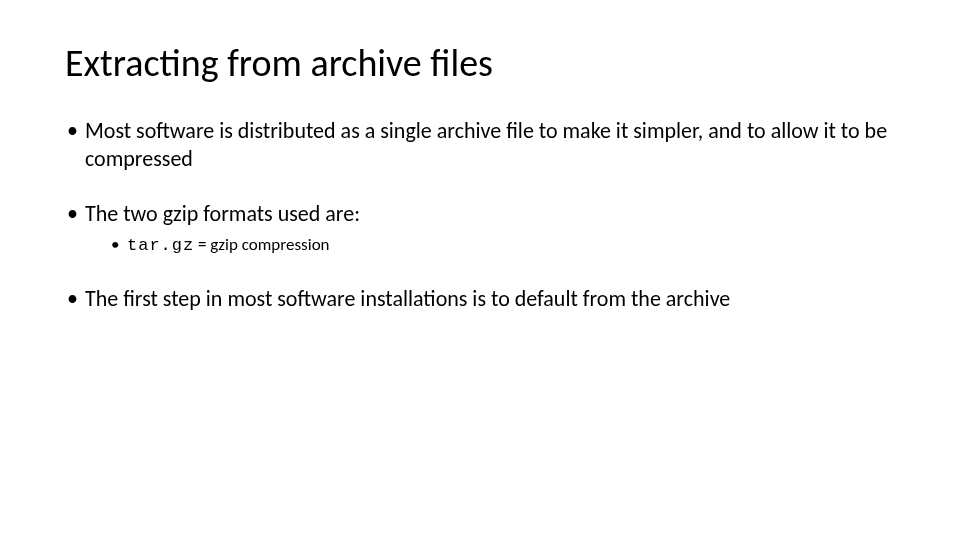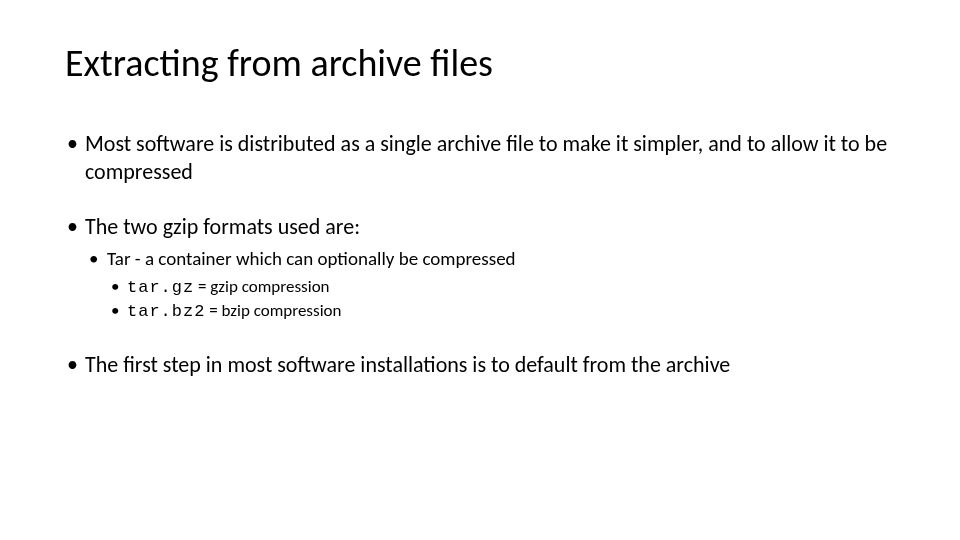--- a/index.html
+++ b/index.html
@@ -12,21 +12,21 @@
       height: 540px;
       background: #ffffff;
       font-family: Calibri, "Segoe UI", Arial, sans-serif;
       color: #000000;
       padding: 40px 65px 40px 65px;
       overflow: hidden;
     }
     .title {
       font-size: 38px;
       font-weight: 400;
-      margin-bottom: 44px;
+      margin-bottom: 31px;
       letter-spacing: 0px;
     }
     .bullet-l1 {
       font-size: 22px;
       line-height: 1.25;
       margin-bottom: 28px;
       padding-left: 20px;
       position: relative;
     }
     .bullet-l1::before {
@@ -79,25 +79,21 @@
 </head>
 <body>
 
 <h1 class="title">Extracting from archive files</h1>
 
 <div class="bullet-l1">Most software is distributed as a single archive file to make it simpler, and to allow it to be compressed</div>
 
 <div class="bullet-l1">The two gzip formats used are:</div>
 
 <div class="l2-group">
-  <div class="bullet-l2">Tar - a container which can optionally be compressed</div>
 </div>
 
 <div class="l3-group">
   <div class="bullet-l3">
     <span class="mono">tar.gz</span><span> = gzip compression</span>
   </div>
-  <div class="bullet-l3">
-    <span class="mono">tar.bz2</span><span> = bzip compression</span>
-  </div>
 </div>
 
 <div class="bullet-l1">The first step in most software installations is to default from the archive</div>
 
 </body></html>

